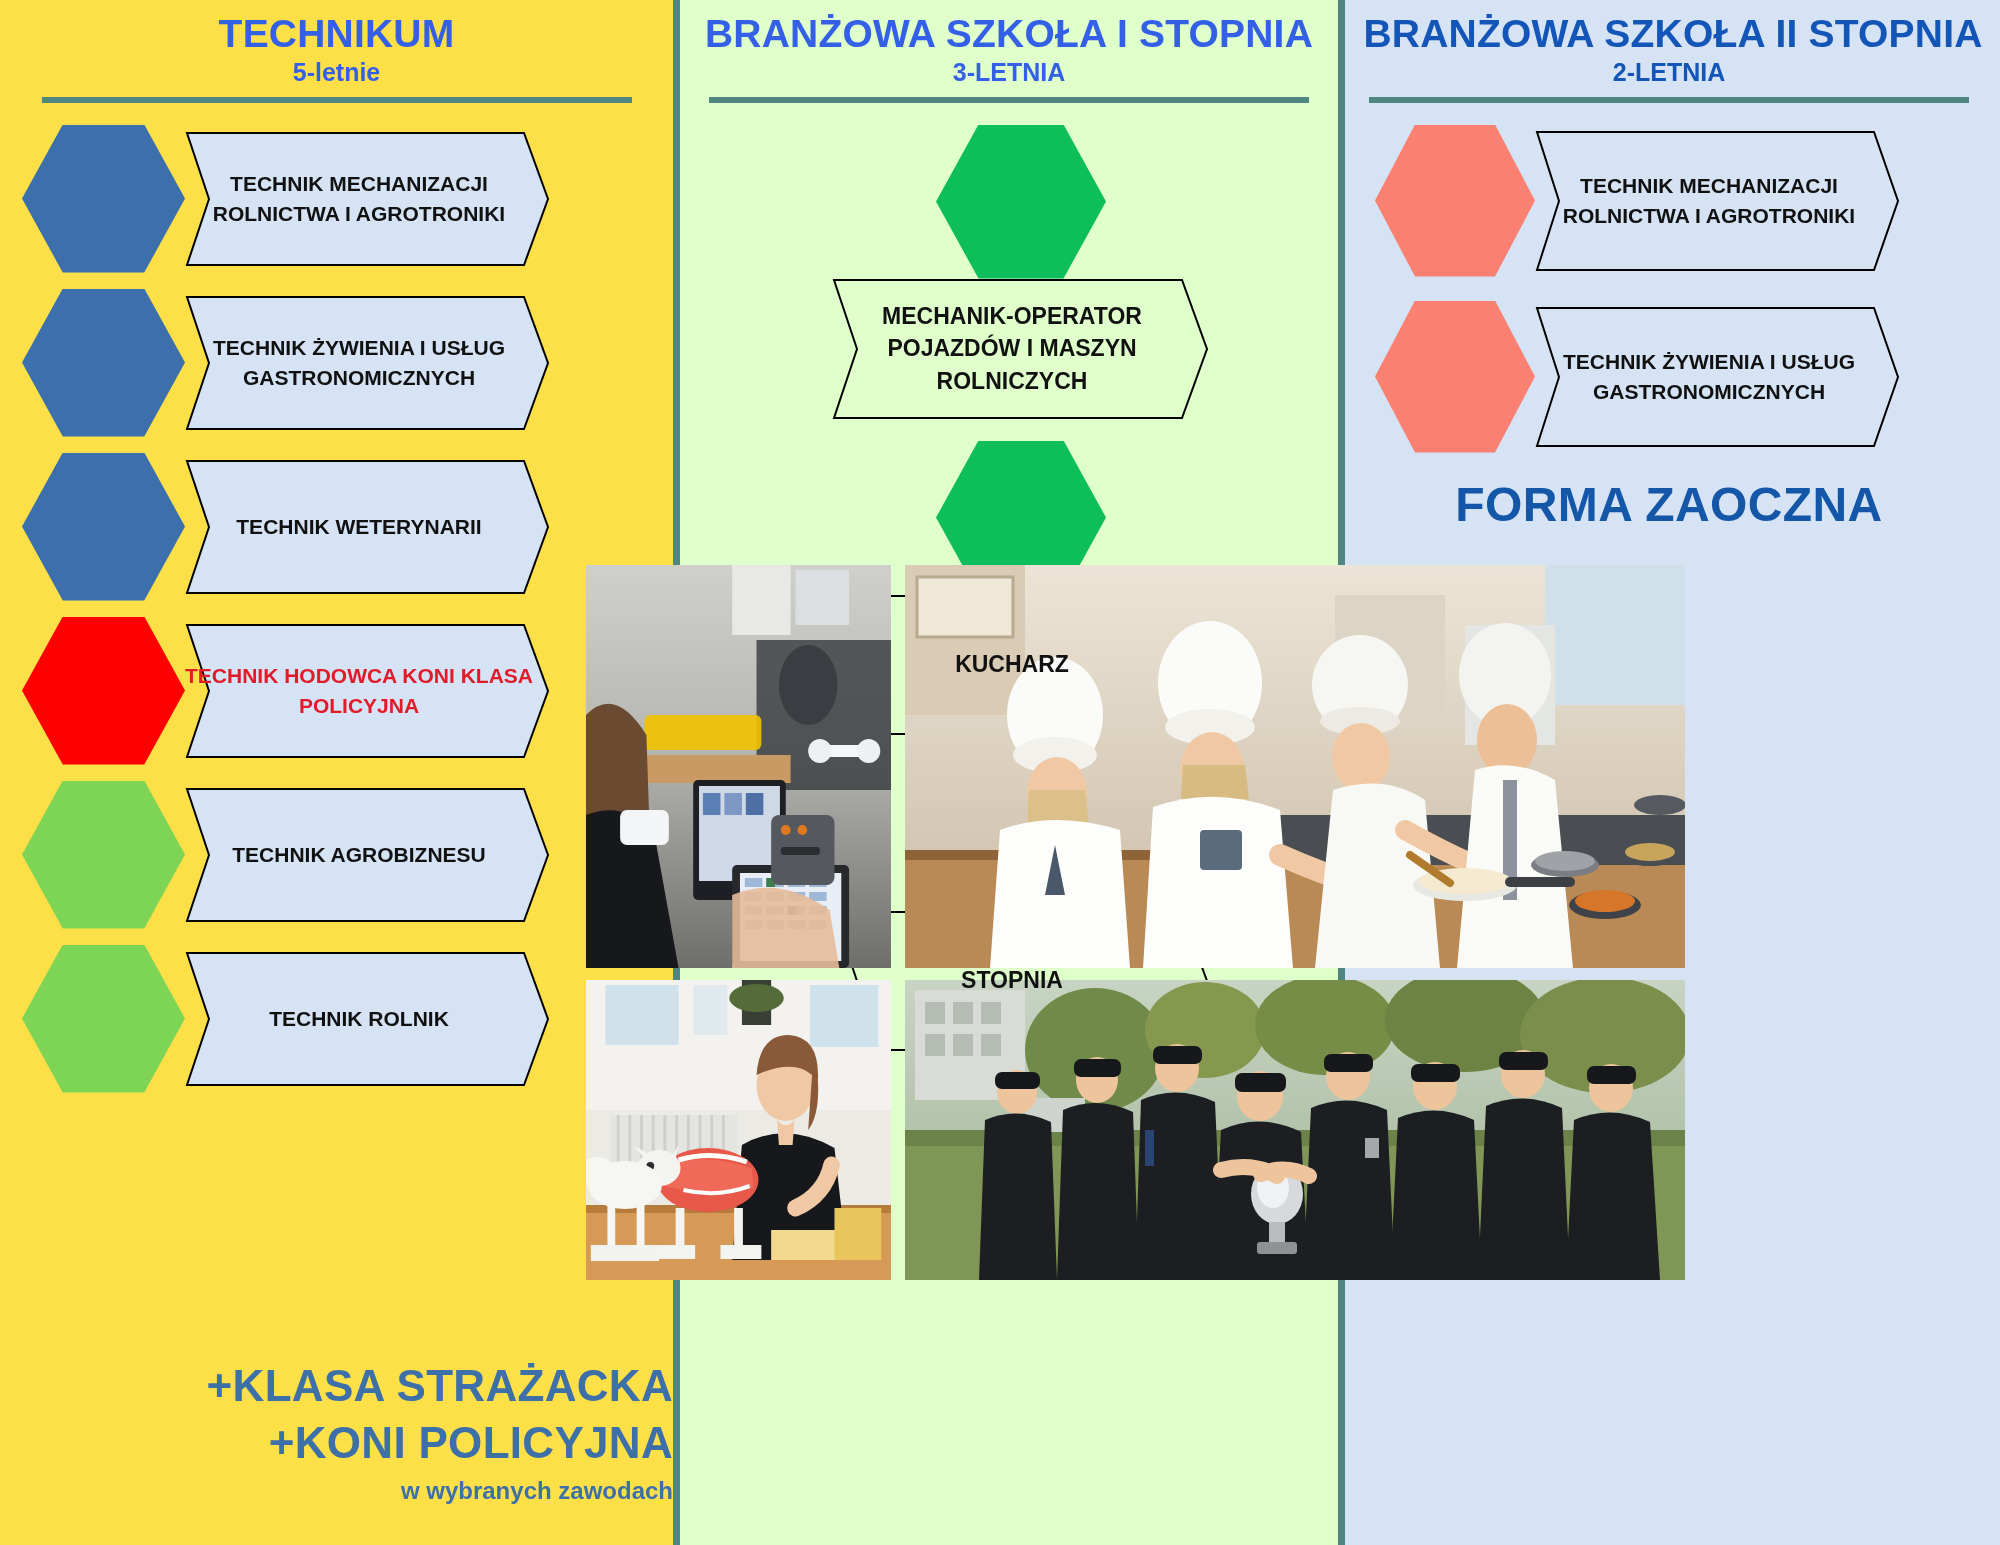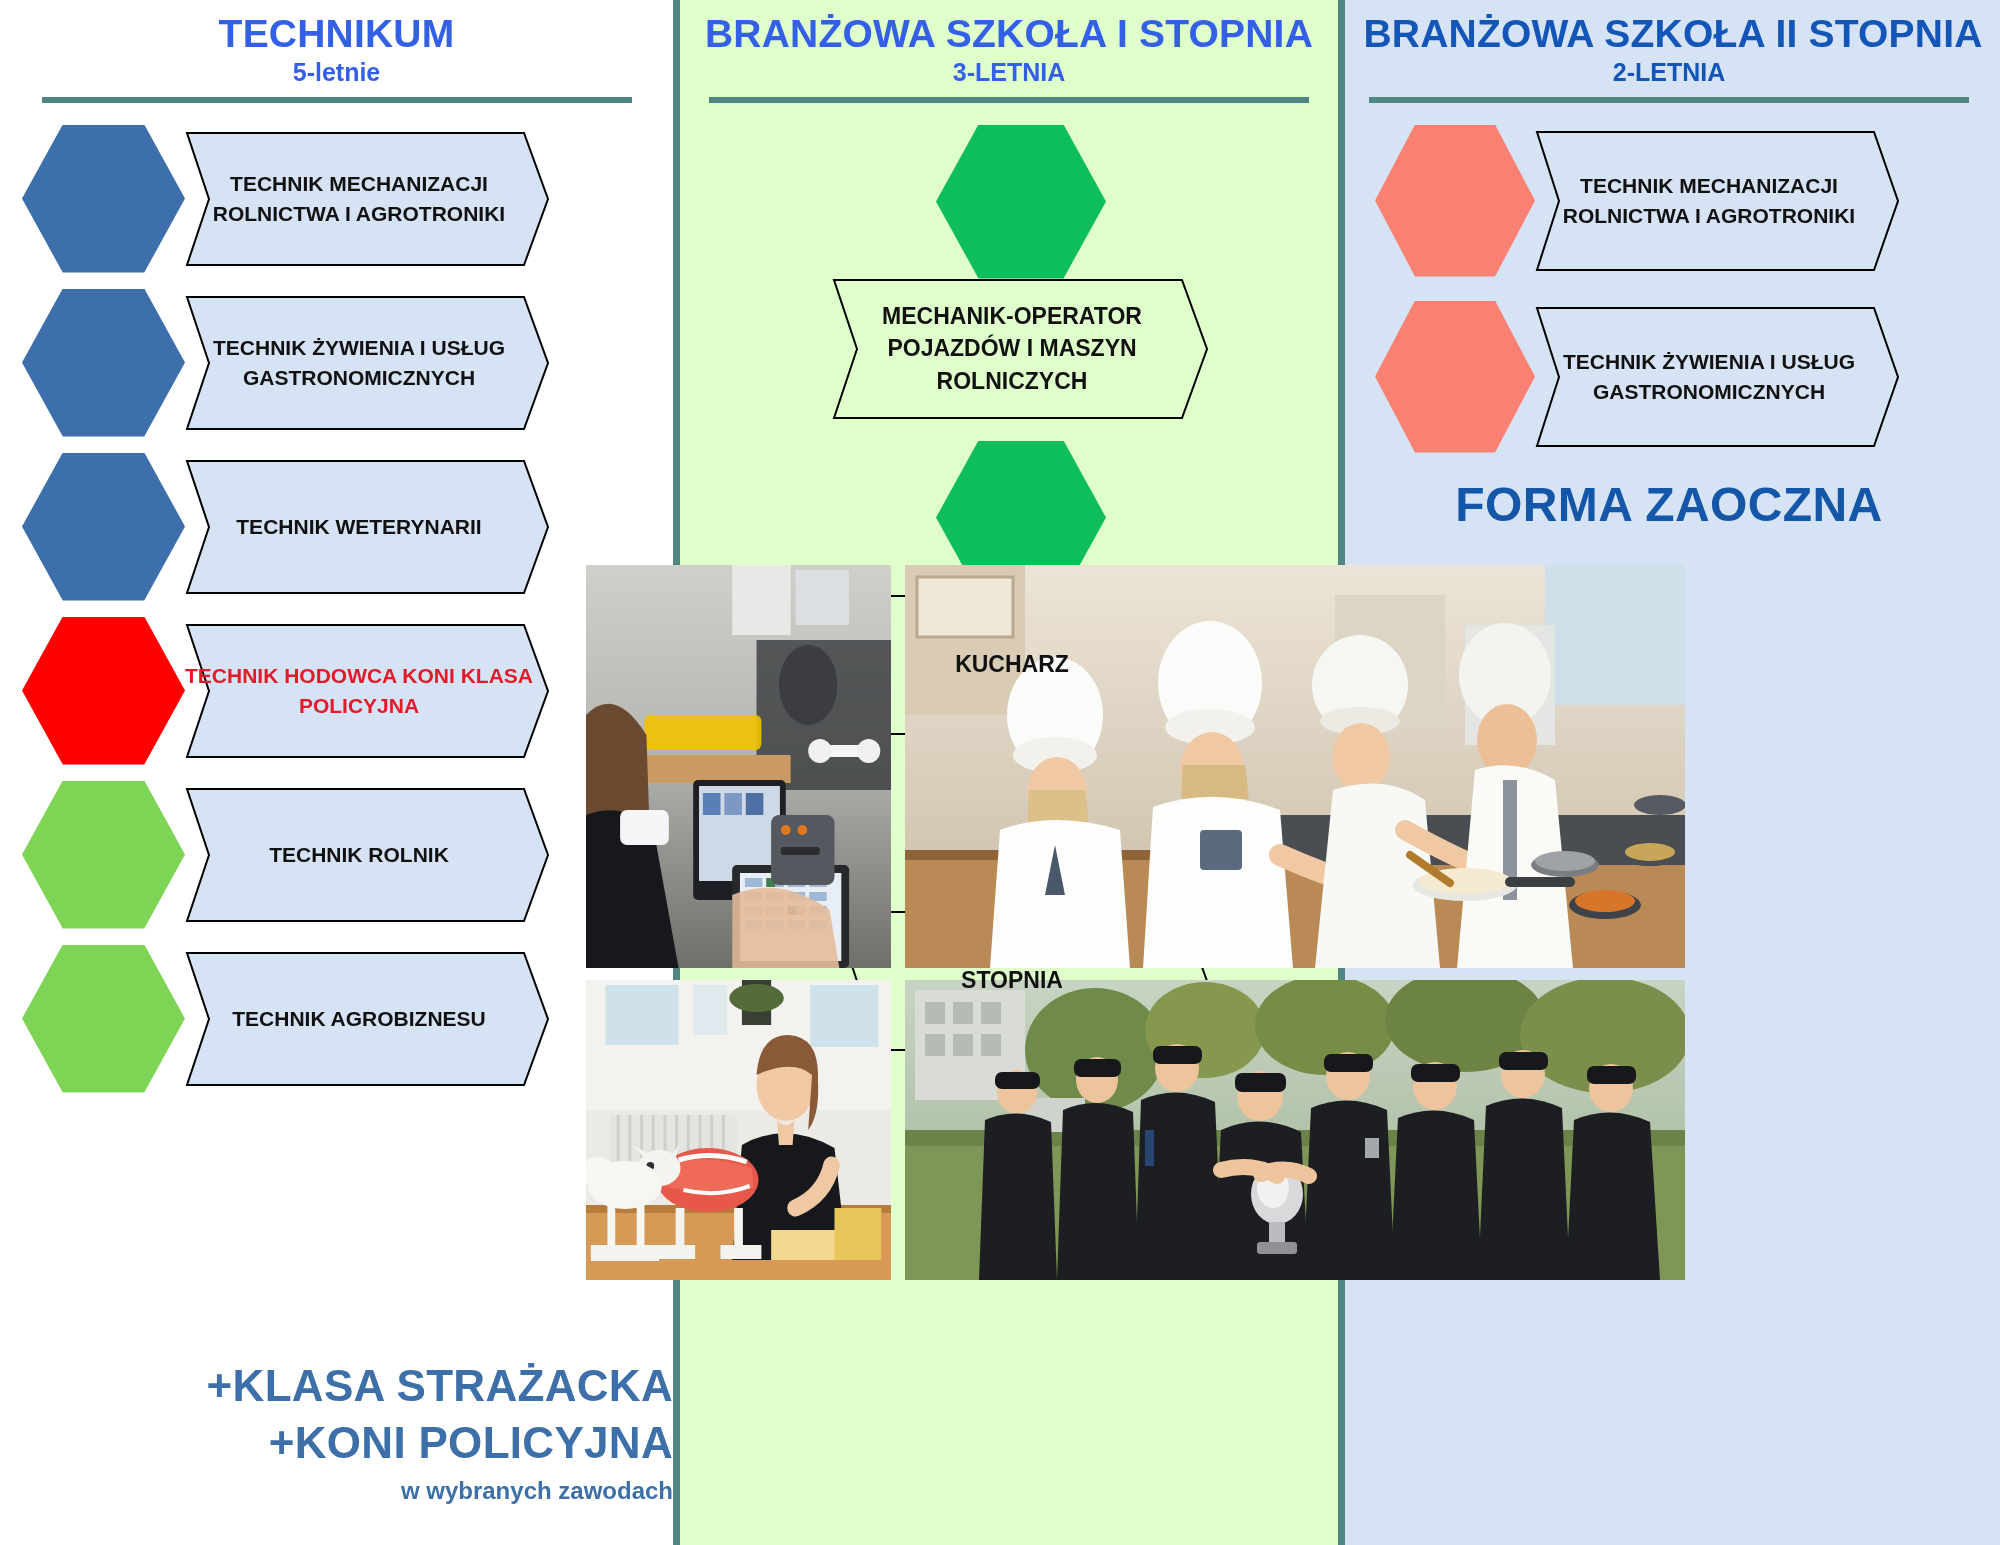--- a/index.html
+++ b/index.html
@@ -7,21 +7,21 @@
     width:2000px;height:1545px;
     background:#D5E3F5;
     font-family:"Liberation Sans",sans-serif;
     overflow:hidden;
     position:relative;
   }
   .board{position:absolute;inset:0;display:flex;}
 
   
   .col{position:relative;box-sizing:border-box;}
-  .col-1{width:673px;background:#ffffff;}
+  .col-1{width:673px;background:#fde047;}
   .col-2{width:672px;background:#DFFFCB;border-left:7px solid #4F8682;border-right:7px solid #4F8682;}
   .col-3{width:648px;background:#D5E3F5;}
 
   
   .col-head{text-align:center;padding-top:14px;}
   .col-title{
     font-size:39px;font-weight:bold;letter-spacing:.2px;line-height:1.04;
     color:#3460E8;white-space:nowrap;
   }
   .col-3 .col-title{color:#1456B8;padding-left:8px;}
@@ -158,31 +158,31 @@
           <span class="red-text">TECHNIK HODOWCA KONI KLASA POLICYJNA</span>
         </div>
       </div>
 
       <div class="row">
         <div class="hex" style="background:#7DD455"></div>
         <div class="prog">
           <svg viewBox="0 0 380 134" preserveAspectRatio="none">
             <polygon points="18,1 355,1 379,67 355,133 18,133 40,67" fill="#D5E3F5" stroke="#000" stroke-width="2"></polygon>
           </svg>
-          <span>TECHNIK ROLNIK</span>
+          <span>TECHNIK AGROBIZNESU</span>
         </div>
       </div>
 
       <div class="row">
         <div class="hex" style="background:#7DD455"></div>
         <div class="prog">
           <svg viewBox="0 0 380 134" preserveAspectRatio="none">
             <polygon points="18,1 355,1 379,67 355,133 18,133 40,67" fill="#D5E3F5" stroke="#000" stroke-width="2"></polygon>
           </svg>
-          <span>TECHNIK AGROBIZNESU</span>
+          <span>TECHNIK ROLNIK</span>
         </div>
       </div>
 
     </div>
 
     <div class="notes">
       <div class="note-big">+KLASA STRAŻACKA</div>
       <div class="note-big">+KONI POLICYJNA</div>
       <div class="note-small">w wybranych zawodach</div>
     </div>

